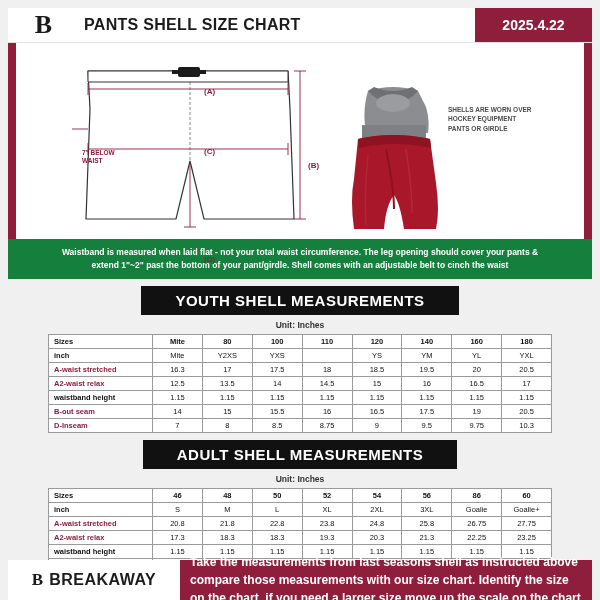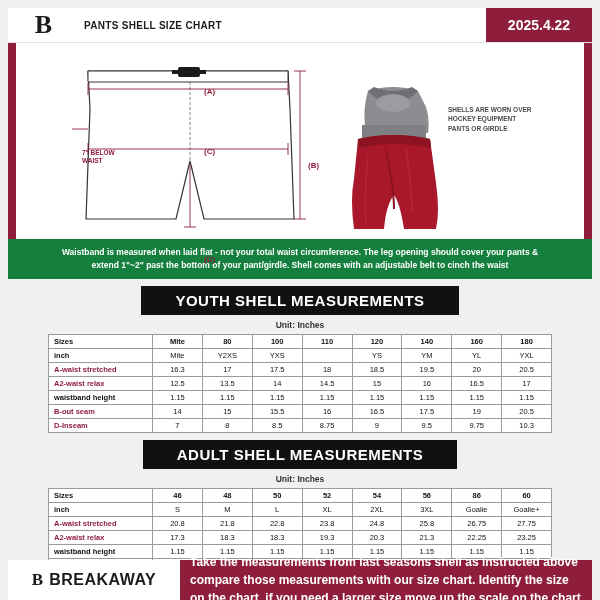--- a/index.html
+++ b/index.html
@@ -26,24 +26,24 @@
   }
   .logo-b{
     font-family:"Liberation Serif", serif;
     font-weight:bold;font-size:26px;color:#1b1b1b;line-height:1;
     letter-spacing:-1px;
   }
   .title-box{
     flex:1;display:flex;align-items:center;padding-left:6px;
   }
   .title-box .title{
-    font-size:10px;font-weight:bold;color:#1b1b1b;letter-spacing:.3px;
+    font-size:16px;font-weight:bold;color:#1b1b1b;letter-spacing:.3px;
   }
   .date-box{
-    width:106px;background:#8e1e3c;color:#fff;display:flex;
+    width:117px;background:#8e1e3c;color:#fff;display:flex;
     align-items:center;justify-content:center;font-size:14px;font-weight:bold;
   }
   
   .diagram{
     position:relative;height:196px;background:#ffffff;
     border-top:1px solid #e2e2e2;
   }
   .sideline{
     position:absolute;top:0;bottom:0;width:8px;background:#8e1e3c;
   }

